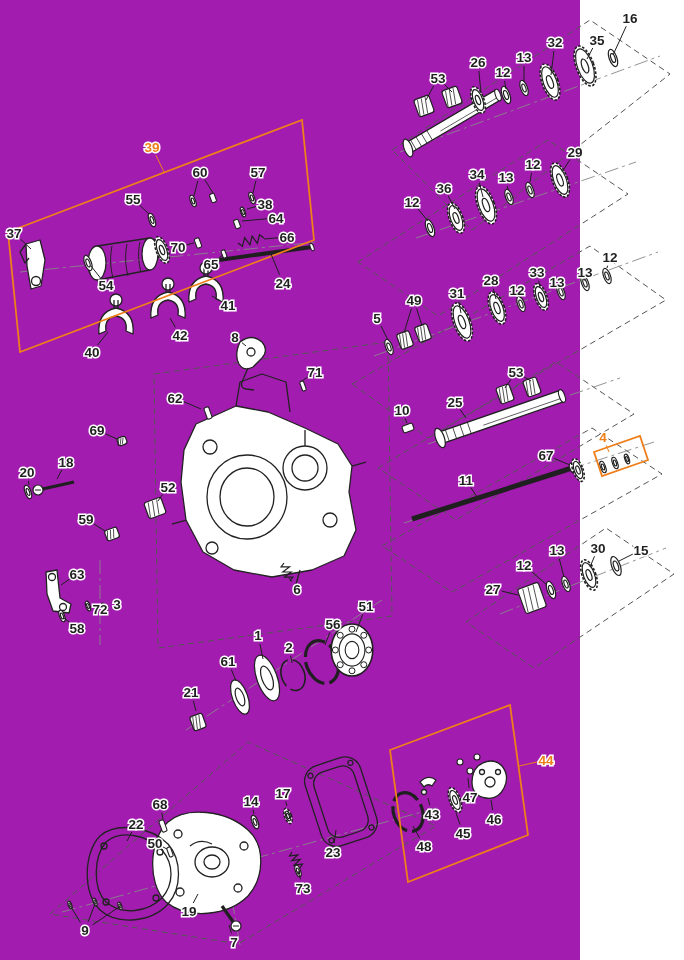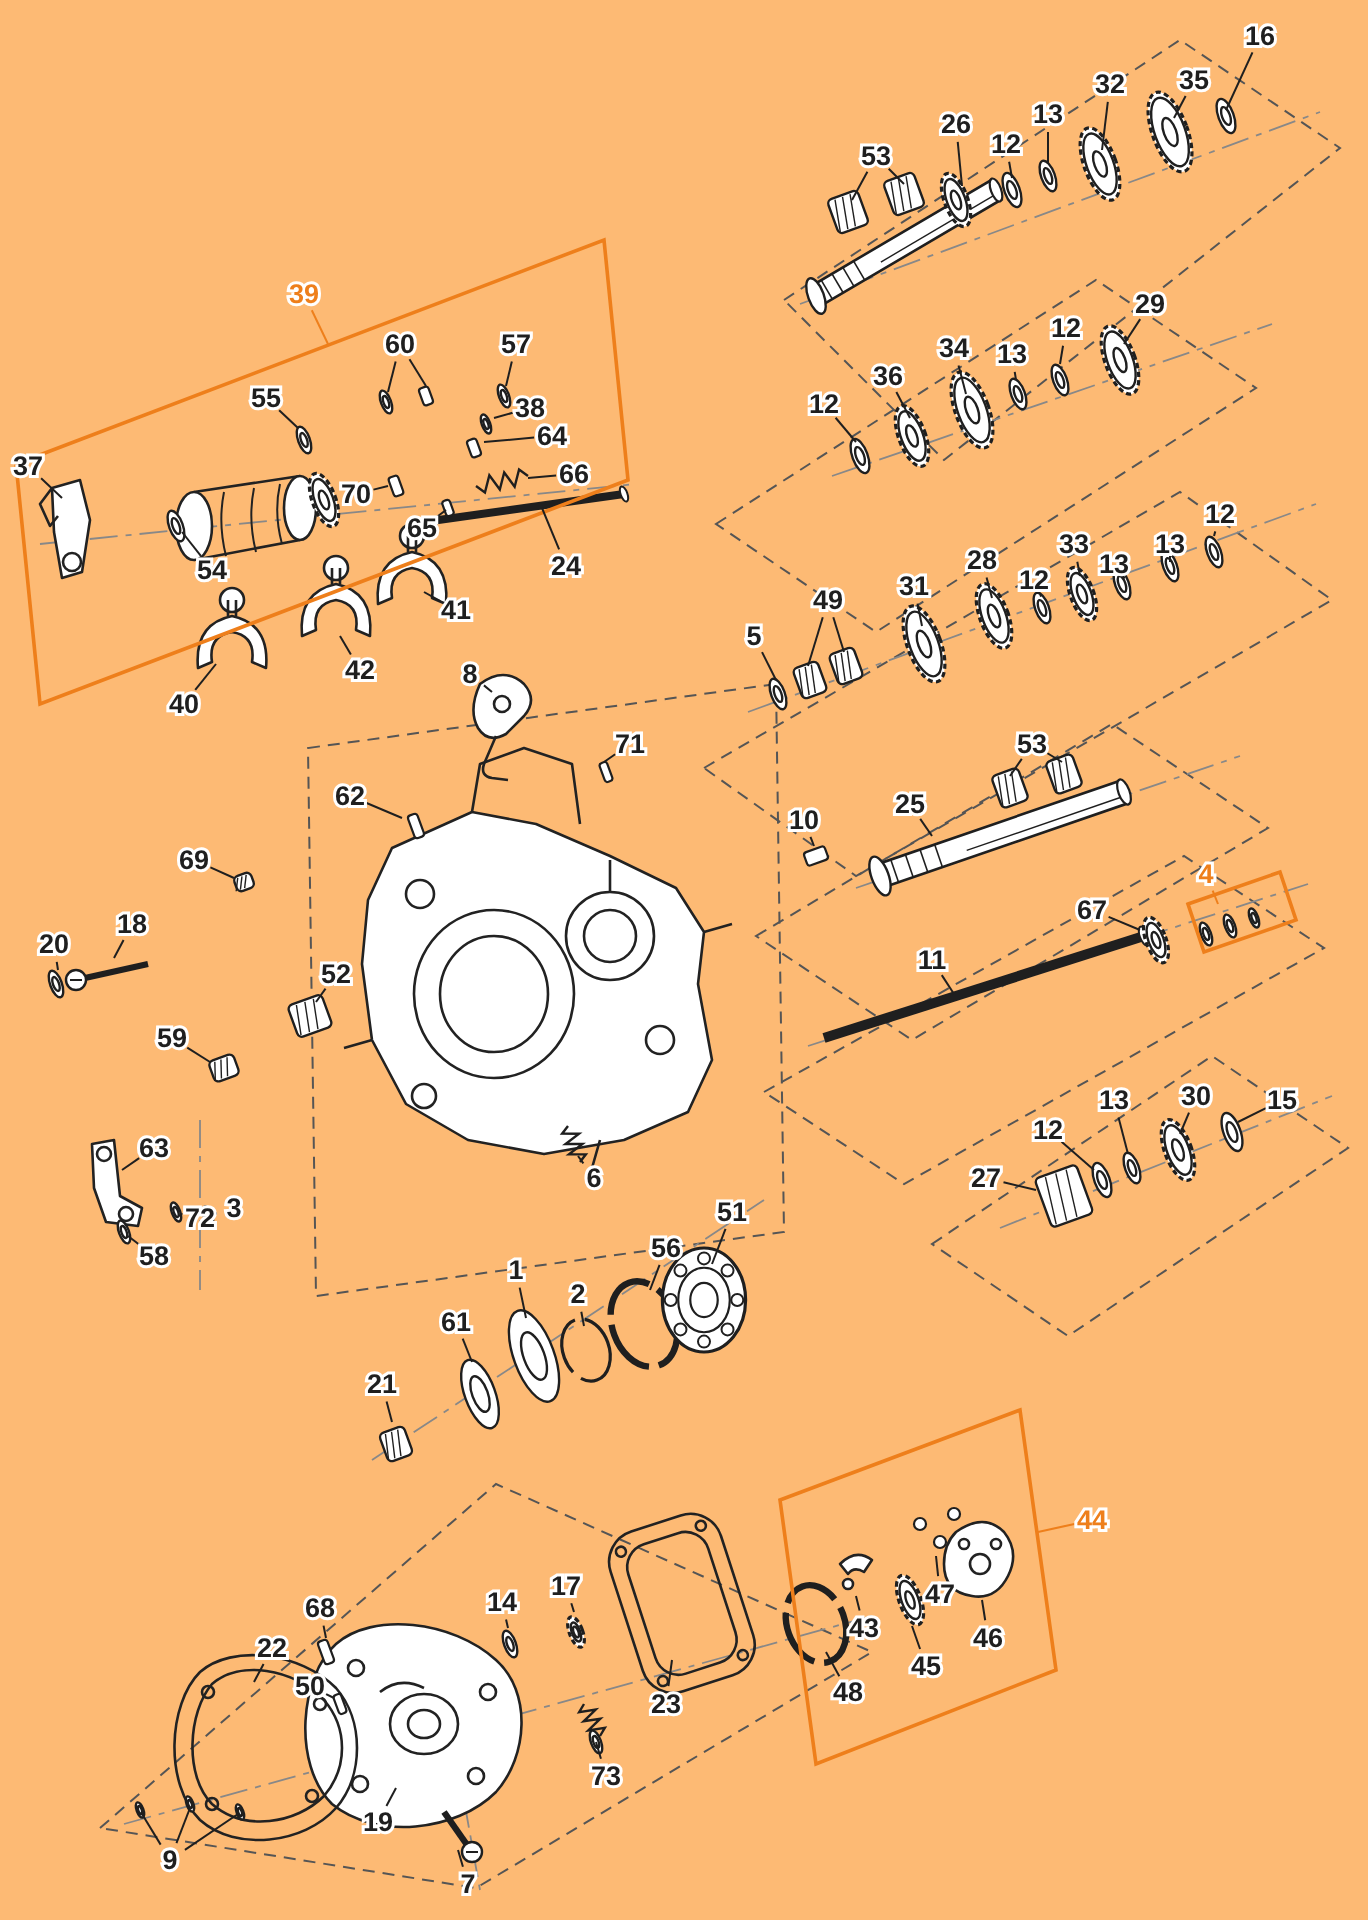--- a/index.html
+++ b/index.html
@@ -1,17 +1,17 @@
 <!DOCTYPE html>
 <html><head>
 <meta charset="utf-8">
 <style>
   html,body{margin:0;padding:0;background:#ffffff;}
   body{width:684px;height:960px;overflow:hidden;font-family:"Liberation Sans",sans-serif;}
-  .page{position:relative;width:684px;height:960px;background:#fdba74;}
+  .page{position:relative;width:580px;height:960px;background:#a21caf;}
   svg{display:block;}
   .callout-text{font-family:"Liberation Sans",sans-serif;font-size:13.5px;font-weight:bold;
     paint-order:stroke;stroke:#ffffff;stroke-width:3px;}
   .dashedbox{fill:none;stroke:#555;stroke-width:1;stroke-dasharray:6 4;}
   .centerline{stroke:#888;stroke-width:0.9;stroke-dasharray:14 4 3 4;}
   .hlbox{fill:none;stroke-width:1.8;}
 </style>
 </head>
 <body>
 

